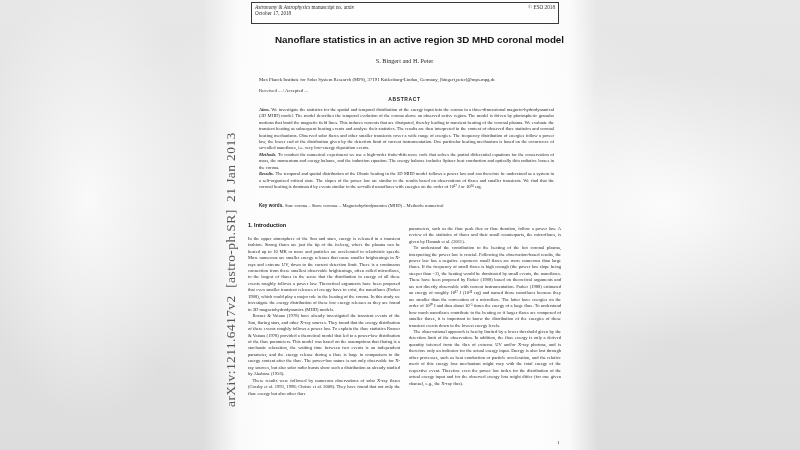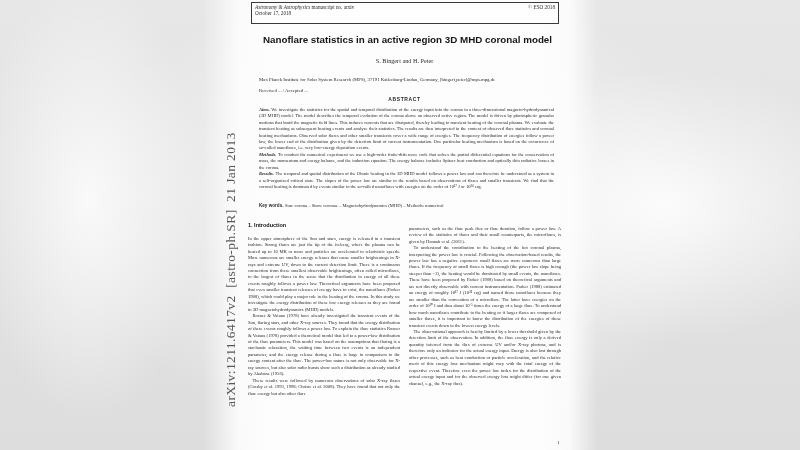--- a/index.html
+++ b/index.html
@@ -26,21 +26,21 @@
   
   .small2x { width:200%; transform:scale(.5); transform-origin:0 0; }
 
   .sans { font-family:"Liberation Sans", sans-serif; }
 
   .header-box { top:2px; left:3px; width:306px; height:20px; border:1px solid #3a3a3a; background:rgba(255,255,255,.6); }
   .hdr-inner { display:flex; justify-content:space-between; align-items:flex-start;
     font-size:10.4px; line-height:12.6px; padding:2px 6px 0 6px; box-sizing:border-box; }
   .journal-italic { font-style:italic; }
 
-  .title-wrap { top:33px; left:3px; width:313px; }
+  .title-wrap { top:33px; left:15px; width:313px; }
   .title-wrap .small2x { text-align:center; white-space:nowrap; font-weight:bold; font-size:19.6px; line-height:24px; color:#161616; }
   .authors-wrap { top:57px; left:0; width:313px; }
   .authors-wrap .small2x { text-align:center; font-size:12.4px; line-height:15px; }
 
   .affil-wrap { top:76px; left:11px; width:295px; }
   .affil-wrap .small2x, .recv-wrap .small2x { font-size:9.6px; line-height:12px; white-space:nowrap; }
   .recv-wrap { top:86.5px; left:11px; width:295px; }
 
   .abs-head-wrap { top:96px; left:0; width:313px; }
   .abs-head-wrap .small2x { text-align:center; font-weight:bold; font-size:10px; letter-spacing:1.2px; }

